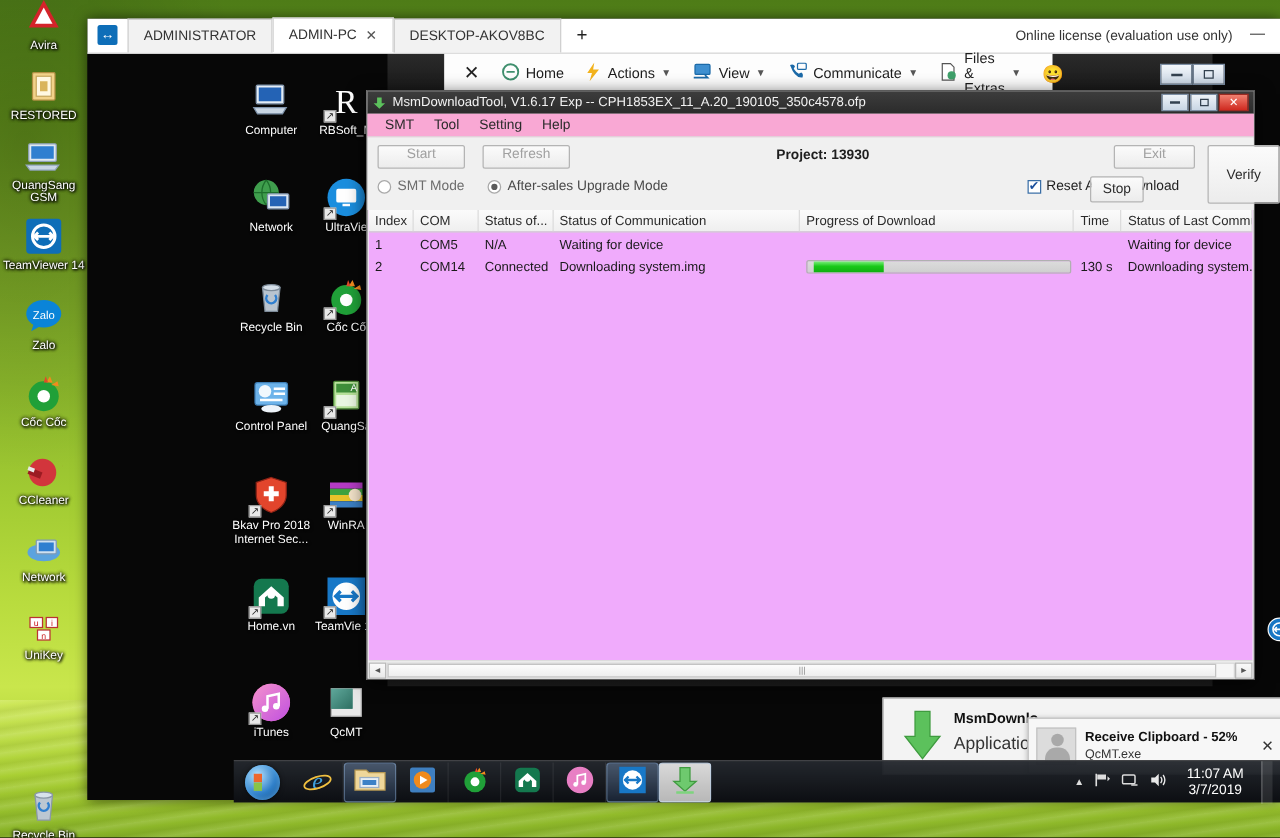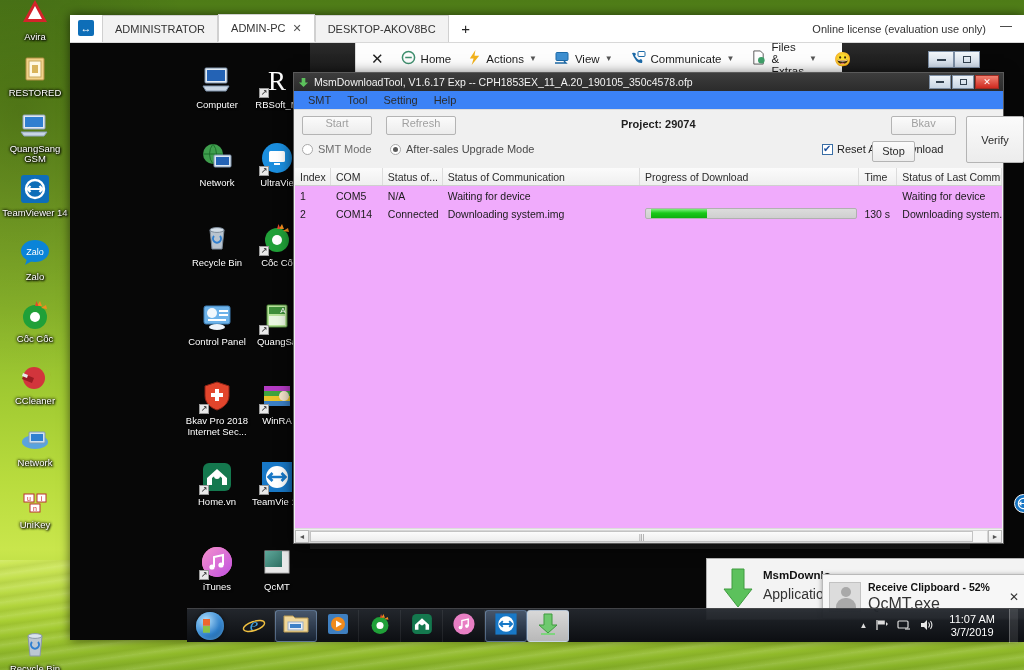--- a/index.html
+++ b/index.html
@@ -108,21 +108,21 @@
     box-shadow:0 3px 14px rgba(0,0,0,.7);
     display:flex; flex-direction:column;
   }
   #msm-title{
     height:18px; background:linear-gradient(180deg,#3d3d3d,#2b2b2b);
     display:flex;align-items:center;gap:5px;padding:0 4px;
     color:#f2f2f2; font-size:10.5px; white-space:nowrap;
   }
   .dl-icon{ width:11px;height:11px; position:relative; flex:none; }
   #msm-menubar{
-    height:19px; background:#3b82f6; border-bottom:1px solid #dcdcdc;
+    height:19px; background:#f9a8d4; border-bottom:1px solid #dcdcdc;
     display:flex; align-items:center; gap:0; padding-left:6px;
   }
   .menu-item{ padding:2px 8px; font-size:11px; color:#2b2b2b; cursor:pointer;}
 
   #msm-controls{ height:58px; position:relative; background:#f0f0f0;}
   .btn{
     background:linear-gradient(180deg,#fbfbfb,#ececec);
     border:1px solid #b4b4b4; border-radius:2px;
     font-size:11px; color:#2b2b2b; cursor:pointer; text-align:center;
   }
@@ -189,21 +189,21 @@
   #toast{
     position:absolute; left:752px; top:559px; width:208px; height:45px;
     background:#f7f7f7; border:1px solid #b9b9b9; box-shadow:0 1px 5px rgba(0,0,0,.35);
     display:flex; align-items:center; padding:0 6px; gap:7px;
   }
   .toast-ava{ width:32px;height:30px;background:#dcdcdc;border:1px solid #c2c2c2;position:relative;flex:none;}
   .toast-ava:before{ content:""; position:absolute; left:11px; top:4px; width:10px;height:10px;border-radius:50%;background:#a9a9a9;}
   .toast-ava:after{ content:""; position:absolute; left:6px; top:15px; width:20px;height:12px;border-radius:9px 9px 0 0;background:#a9a9a9;}
   .toast-bar{ position:absolute; left:9px; bottom:4px; width:12px; height:4px; background:#2e8b2e; border:1px solid #1d6b1d;}
   .toast-title{ font-size:10.5px; font-weight:bold; color:#111; }
-  .toast-sub{ font-size:16px; color:#333; margin-top:2px;}
+  .toast-sub{ font-size:10px; color:#333; margin-top:2px;}
   .toast-x{ margin-left:auto; font-size:12px; color:#333; cursor:pointer; padding:0 4px;}
 
   
   #dlpanel{
     position:absolute; left:636px; top:543px; width:330px; height:62px;
     background:#f3f3f3; border:1px solid #b0b0b0;
   }
 
   
   #taskbar{
@@ -695,22 +695,22 @@
     <div id="msm-menubar">
       <div class="menu-item">SMT</div>
       <div class="menu-item">Tool</div>
       <div class="menu-item">Setting</div>
       <div class="menu-item">Help</div>
     </div>
 
     <div id="msm-controls">
       <div class="btn disabled" id="btn-start">Start</div>
       <div class="btn disabled" id="btn-refresh">Refresh</div>
-      <div id="project-label">Project: 29074</div>
-      <div class="btn disabled" id="btn-exit">Bkav</div>
+      <div id="project-label">Project: 13930</div>
+      <div class="btn disabled" id="btn-exit">Exit</div>
       <div class="btn" id="btn-verify" style="line-height:47px;">Verify</div>
 
       <div class="radio-row" id="radio-smt">
         <span class="radio"></span>
         <span>SMT Mode</span>
       </div>
       <div class="radio-row" id="radio-after">
         <span class="radio on"></span>
         <span>After-sales Upgrade Mode</span>
       </div>

